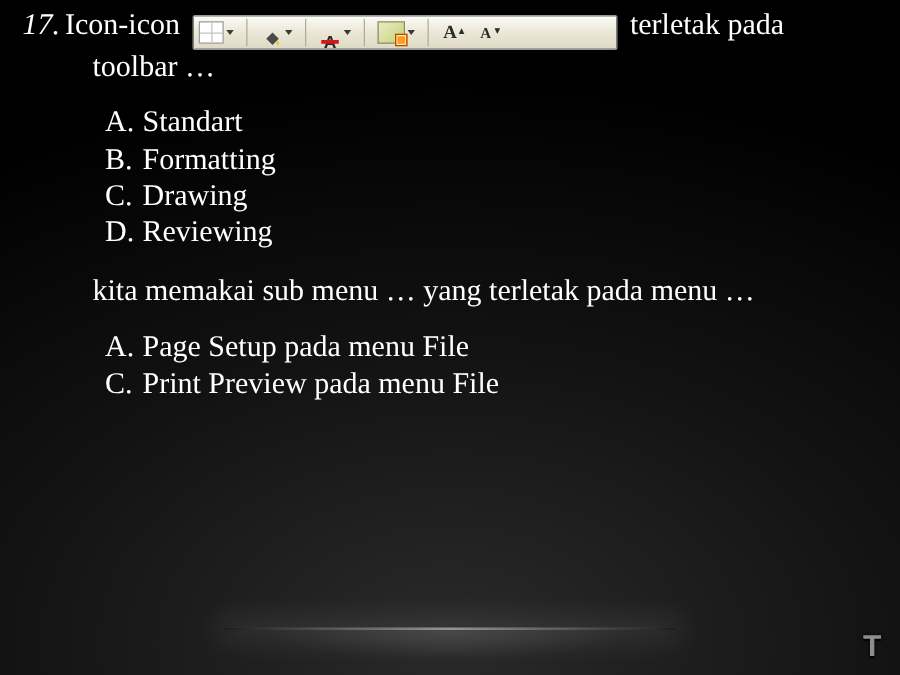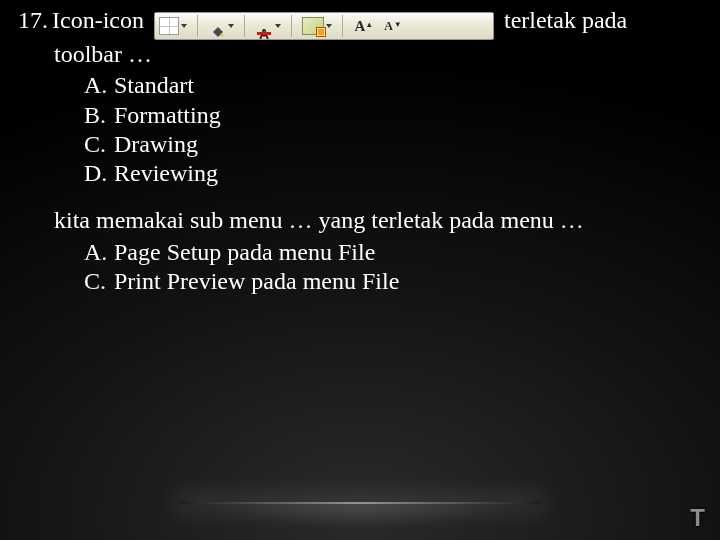--- a/index.html
+++ b/index.html
@@ -21,20 +21,21 @@
     padding: 6px 18px 0 18px;
   }
   .question {
     font-size: 24px;
     line-height: 1.22;
     margin-bottom: 18px;
   }
   .q-number {
     display: inline-block;
     width: 34px;
+    font-style: italic;
   }
   .q-text-start {
     white-space: nowrap;
   }
   .toolbar {
     display: inline-block;
     vertical-align: -8px;
     width: 340px;
     height: 28px;
     background: linear-gradient(to bottom, #fcfcf8 0%, #ece9d8 45%, #dedac6 100%);
@@ -108,25 +109,25 @@
     display: inline-block; width: 14px; text-align: center;
   }
   .ico-sup {
     font: 9px Arial, sans-serif; color: #2a2a2a; vertical-align: top;
     position: relative; top: -2px;
   }
   .q-body {
     padding-left: 36px;
   }
   .q-body-line2 {
-    margin-left: 36px;
+    margin-left: 56px;
   }
   .options {
     margin-left: 30px;
-    margin-top: 2px;
+    margin-top: 15px;
   }
   .option {
     line-height: 1.22;
   }
   .opt-label {
     display: inline-block;
     width: 30px;
   }
   .q18 { margin-top: 16px; }
   .floor-glow {

